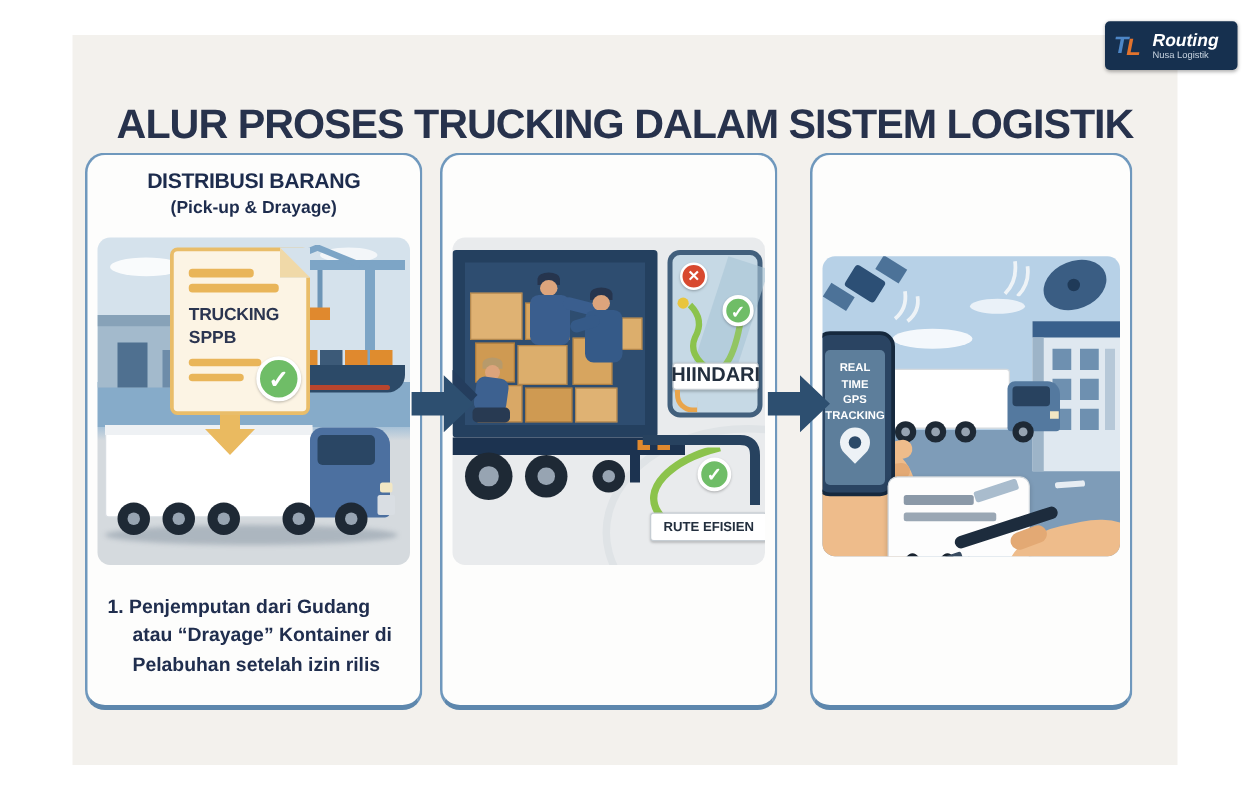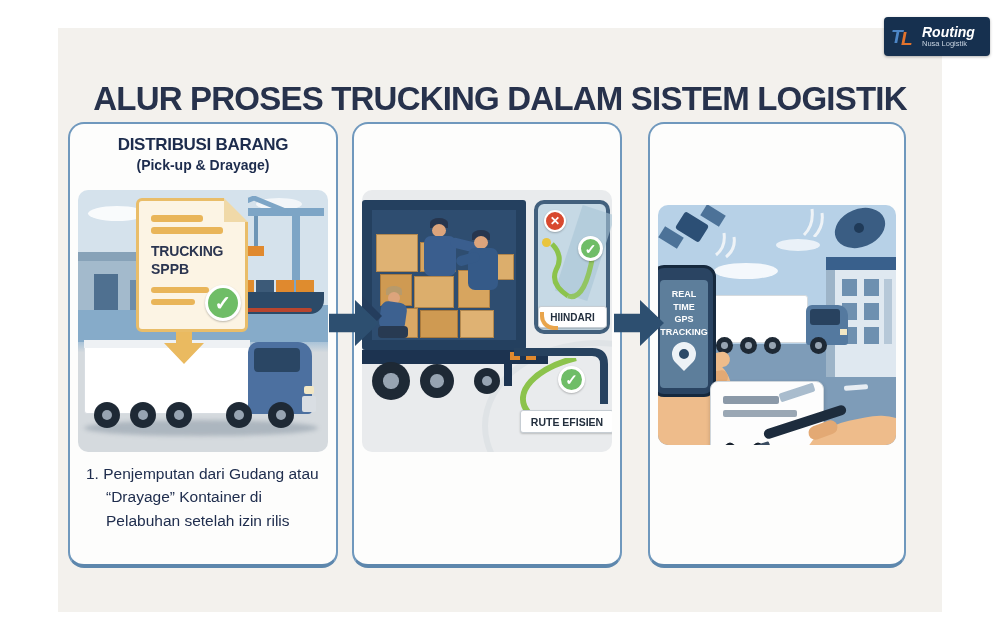--- a/index.html
+++ b/index.html
@@ -22,21 +22,21 @@
   .p3{left:648px;width:258px;}
   .panel-head{position:absolute;left:0;right:0;top:11px;text-align:center;color:#1d2c4d;}
   .panel-title{font-size:17px;font-weight:800;letter-spacing:-0.3px;line-height:1.18;margin:0 14px;}
   .panel-sub{font-size:14px;font-weight:700;margin-top:2px;}
   .illus{position:absolute;left:8px;right:8px;border-radius:10px;overflow:hidden;}
   .p1 .illus,.p2 .illus{top:66px;height:262px;}
   .p3 .illus{top:81px;height:240px;}
   .illus1{background:linear-gradient(180deg,#d5e2ec 0%,#d5e2ec 44%,#86abc9 44%,#86abc9 58%,#a9c3d8 58%,#d5dade 62%,#d5dade 100%);}
   .illus2{background:#e9ebed;}
   .illus3{background:linear-gradient(180deg,#b7d1e7 0%,#b7d1e7 58%,#7e9cb8 58%,#7e9cb8 100%);}
-  .caption{position:absolute;left:16px;right:10px;color:#202e4e;font-weight:400;font-size:15.5px;line-height:1.5;}
+  .caption{position:absolute;left:16px;right:10px;color:#202e4e;font-weight:700;font-size:15.5px;line-height:1.5;margin-top:12px;}
   .p1 .caption{top:338px;padding-left:20px;text-indent:-20px;}
   .p2 .caption{top:334px;}
   .p3 .caption{top:362px;}
   
   .flow-arrow{position:absolute;top:297px;width:50px;height:52px;background:#2d4f70;clip-path:polygon(0 32%,52% 32%,52% 6%,100% 50%,52% 94%,52% 68%,0 68%);z-index:6;}
   .fa1{left:329px;}
   .fa2{left:614px;}
   
   .cloud{position:absolute;background:#fff;border-radius:50%;opacity:.85;}
   .wheel{position:absolute;border-radius:50%;background:#1e2935;}
@@ -185,21 +185,21 @@
 
       <div class="abs" style="left:172px;top:10px;width:76px;height:134px;background:#c6d9e5;border:4px solid #42607d;border-radius:10px;box-sizing:border-box;">
         <div class="abs" style="left:30px;top:4px;width:34px;height:90px;background:#a9c4d6;opacity:.6;transform:rotate(18deg);"></div>
         <svg class="abs" style="left:0;top:0;" width="68" height="126" viewBox="0 0 68 126">
           <path d="M14 40 Q26 52 18 66 Q12 80 30 92" stroke="#8cc34c" stroke-width="5" fill="none"></path>
           <path d="M30 92 Q48 98 56 44" stroke="#8cc34c" stroke-width="5" fill="none" opacity=".85"></path>
         </svg>
         <div class="abs" style="left:4px;top:34px;width:9px;height:9px;border-radius:50%;background:#e9c53d;"></div>
         <div class="cross" style="left:6px;top:6px;width:22px;height:22px;font-size:12px;">✕</div>
         <div class="check" style="left:40px;top:32px;width:25px;height:25px;font-size:14px;">✓</div>
-        <div class="chip" style="left:0;top:102px;width:67px;height:20px;font-size:10px;">HIINDARI</div>
+        <div class="chip" style="left:0;top:86px;width:67px;height:20px;font-size:16px;">HIINDARI</div>
         <div class="abs" style="left:2px;top:108px;width:14px;height:14px;border:4px solid #e9a54c;border-right:none;border-top:none;border-radius:0 0 0 14px;"></div>
       </div>
 
       <svg class="abs" style="left:138px;top:168px;" width="112" height="94" viewBox="0 0 112 94">
         <path d="M76 0 C36 10 12 34 28 54 C40 70 76 72 108 58" stroke="#8cc34c" stroke-width="6" fill="none"></path>
       </svg>
       <div class="check" style="left:196px;top:176px;width:27px;height:27px;font-size:15px;">✓</div>
       <div class="chip" style="left:158px;top:220px;width:92px;height:21px;font-size:10.5px;">RUTE EFISIEN</div>
     </div>
   </section>

